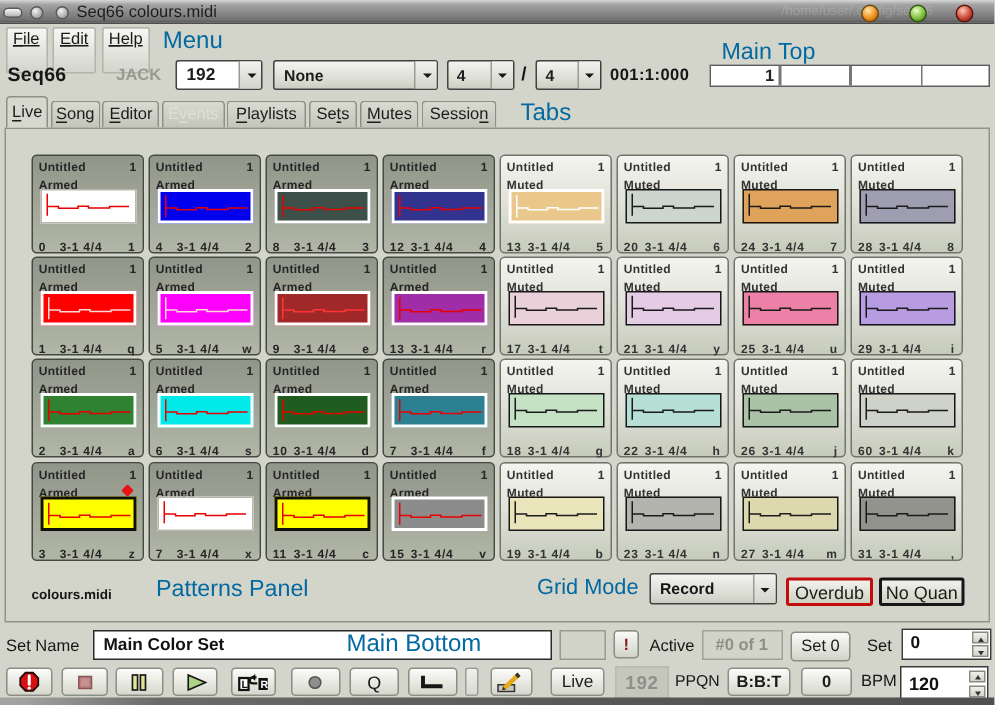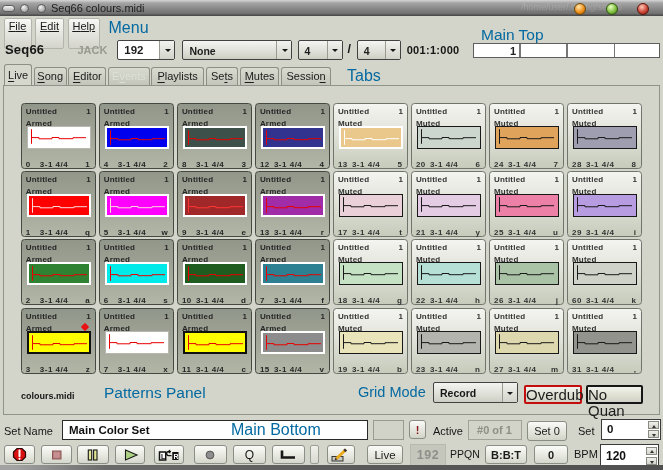--- a/index.html
+++ b/index.html
@@ -50,21 +50,21 @@
 .sbox { position:absolute; left:5px; top:22px; width:64px; height:23px; }
 .sbox svg { display:block; }
 .s3 { position:absolute; left:4px; right:4px; top:56px; font-size:8px; font-weight:bold; letter-spacing:0.5px; }
 .s3 .m { position:absolute; left:14px; }
 .s3 .k { position:absolute; right:1px; letter-spacing:0; }
 
 
 .gcombo { position:absolute; border:1.2px solid #424242; border-radius:2px;
   background:linear-gradient(#f4f4f1,#dadbd2 70%,#cccdc2); font-size:11px; font-weight:bold; color:#161616; }
 .rbtn { position:absolute; border-radius:2px; background:linear-gradient(#f2f2ee,#dddecf 60%,#d0d1c6);
-  font-size:15px; color:#1c1c1c; }
+  font-size:12px; color:#1c1c1c; text-align:center; }
 
 
 .field { position:absolute; background:#fff; border:1.3px solid #2a2a2a; }
 .btn { position:absolute; background:linear-gradient(#fafaf8,#e4e5dc 55%,#d2d3c8);
   border:1px solid #898e85; border-radius:3px; font-size:11px; color:#1c1c1c; text-align:center; }
 .spin { position:absolute; background:#fff; border:1.3px solid #3a3a3a; }
 .spin .v { position:absolute; left:5px; top:2.5px; font-size:11.5px; font-weight:bold; color:#111; }
 .spin .bu, .spin .bd { position:absolute; right:1px; width:11px; height:8px;
   background:linear-gradient(#f0f0ec,#d2d3c9); border:1px solid #8a8a82; }
 .spin .bu { top:1px; } .spin .bd { bottom:1px; }

